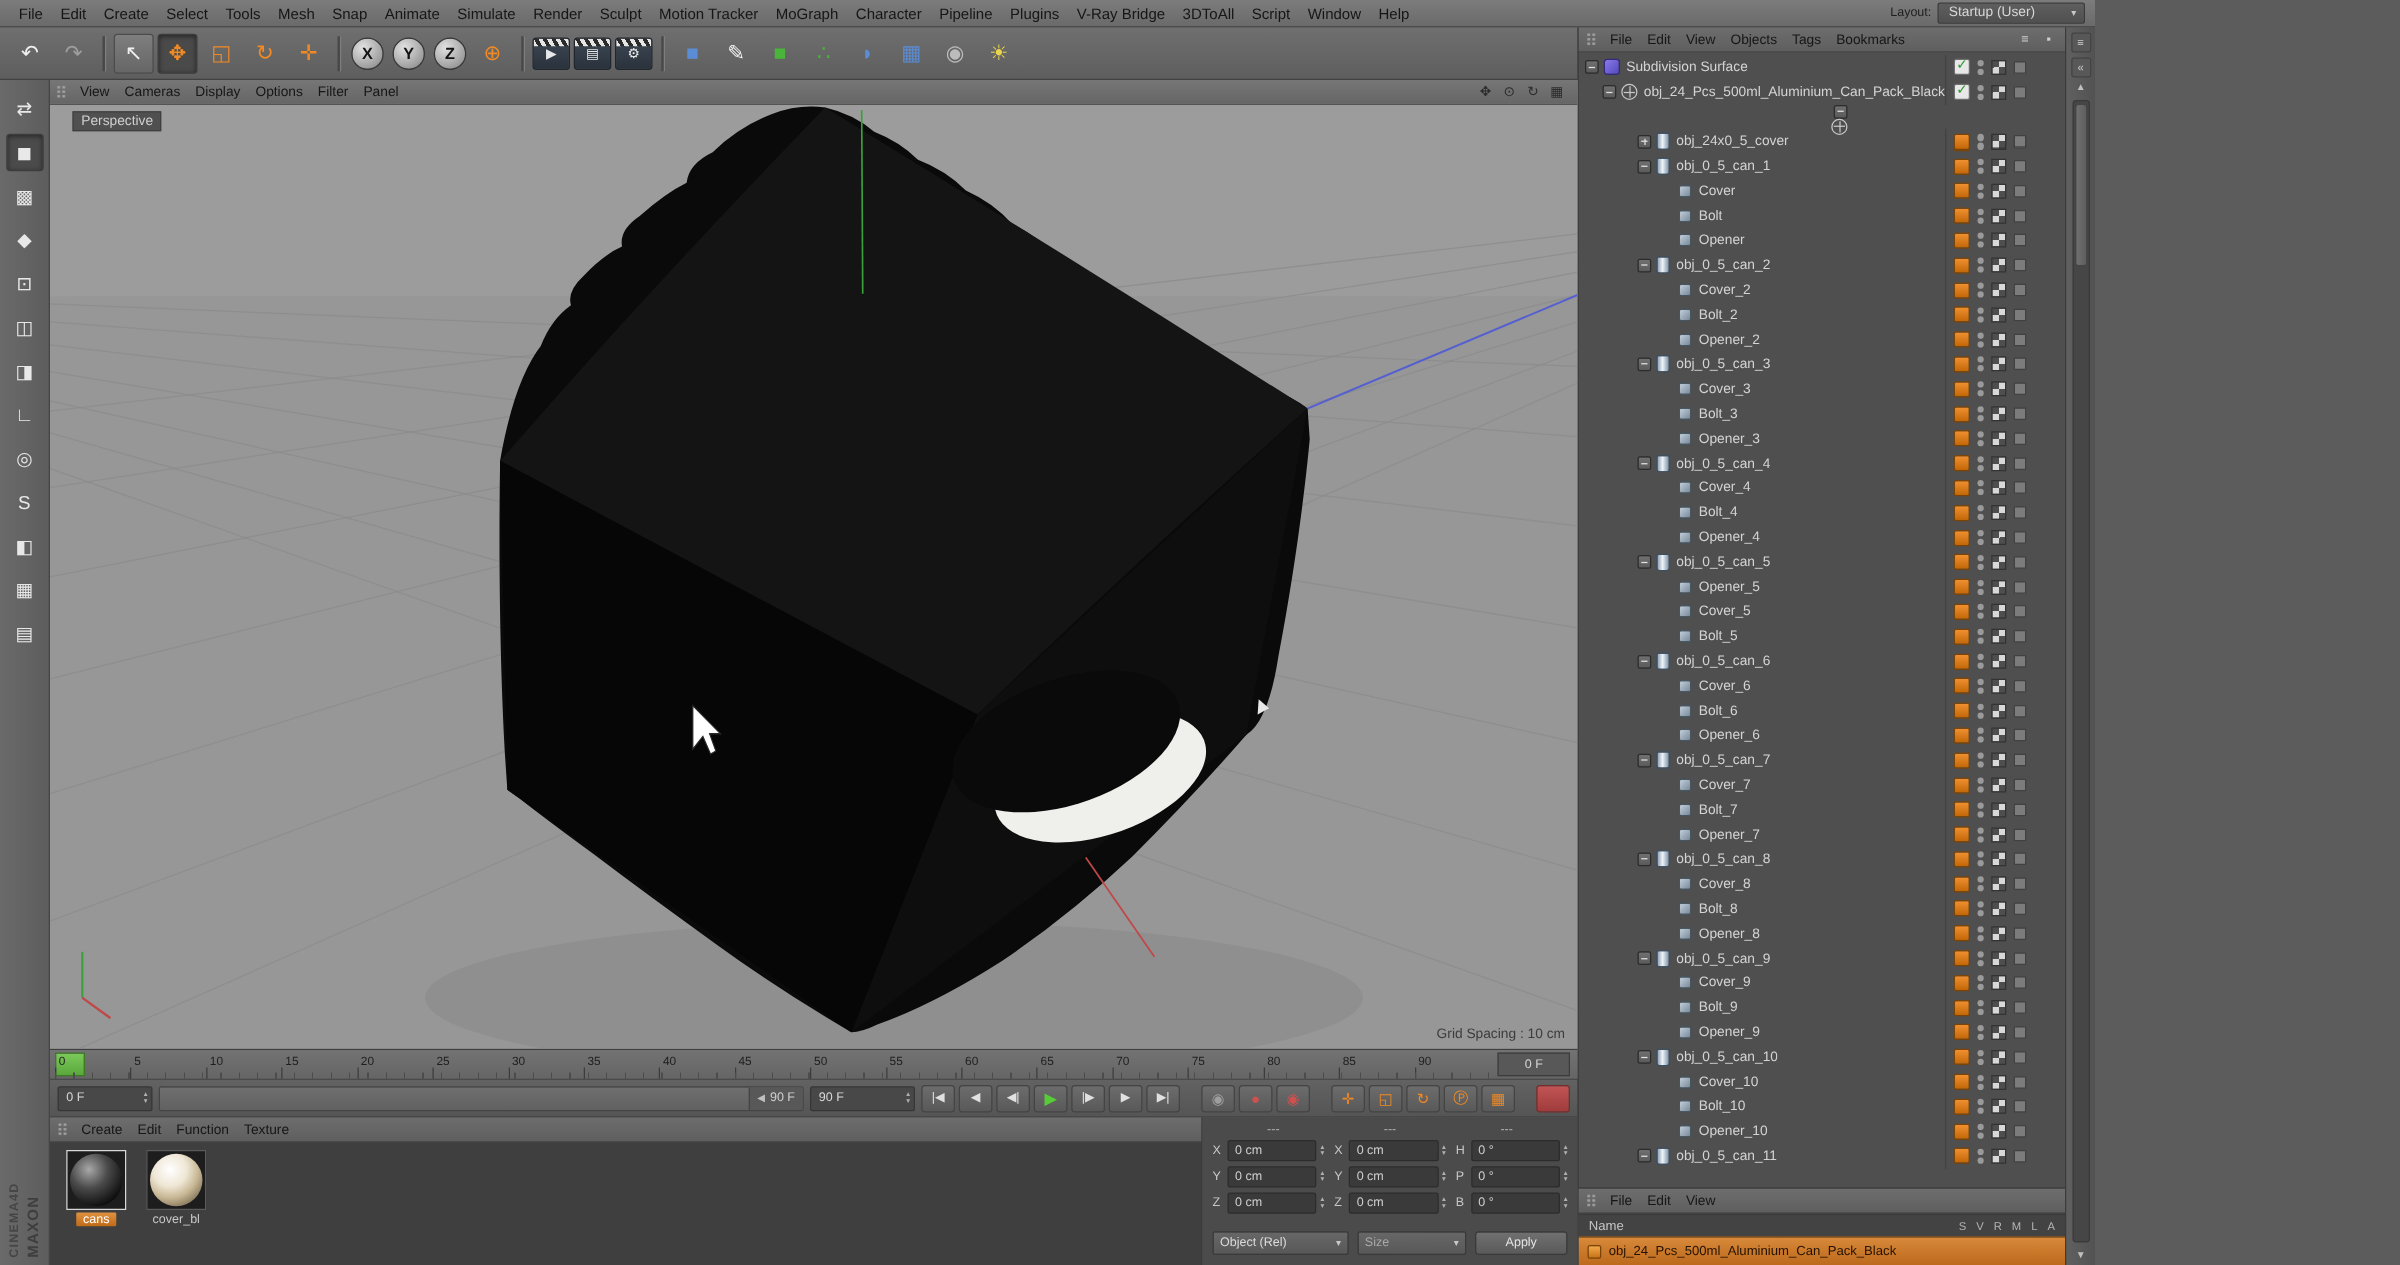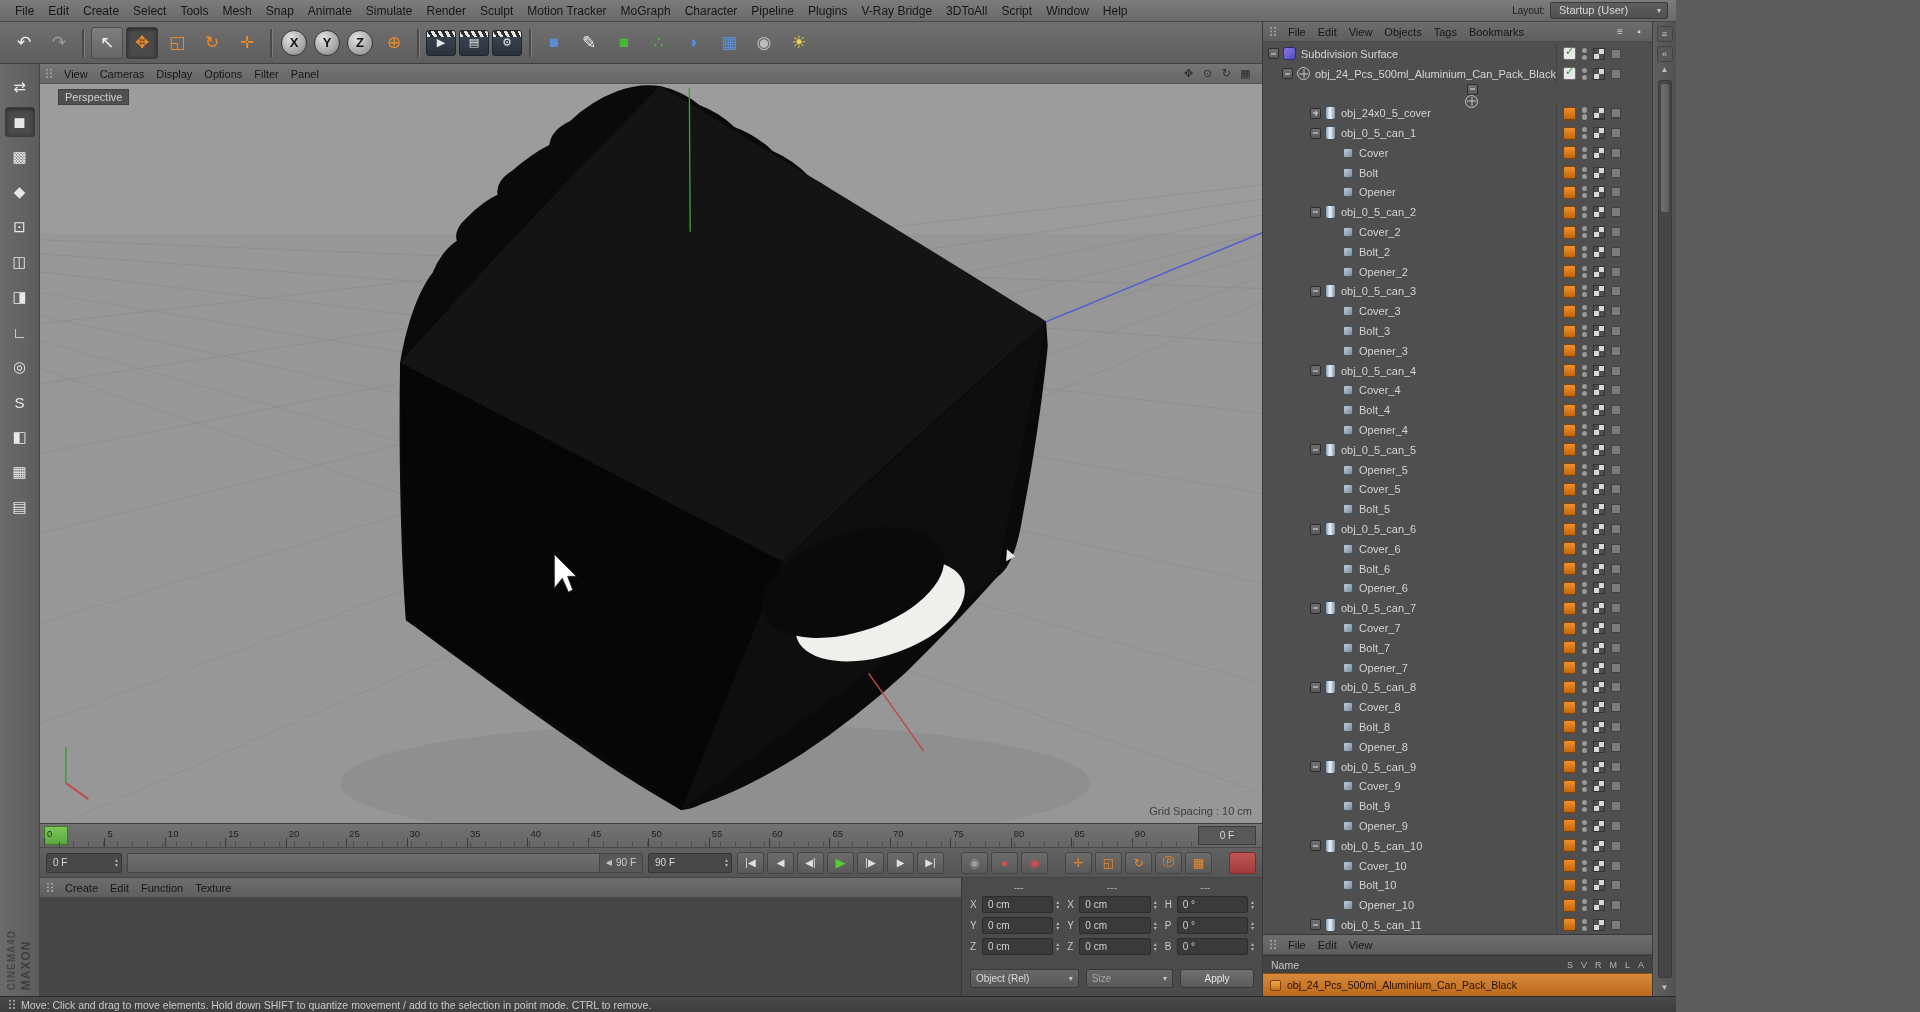--- a/index.html
+++ b/index.html
@@ -568,20 +568,36 @@
               <div class="panel-menu">
                 <span class="grip"></span>
                 <span class="vp-items">
 
                 <span class="mi">Create</span>
                     <span class="mi">Edit</span>
                     <span class="mi">Function</span>
                     <span class="mi">Texture</span>
                   </span>
               </div>
+              <div class="mat-list">
+
+                  <div class="mat-item mat-cans selected">
+                    <span class="mat-thumb">
+                      <span class="sphere"></span>
+                    </span>
+                    <span class="mat-name">cans</span>
+                  </div>
+
+                  <div class="mat-item mat-cover">
+                    <span class="mat-thumb">
+                      <span class="sphere"></span>
+                    </span>
+                    <span class="mat-name">cover_bl</span>
+                  </div>
+                </div>
             </div>
 
             <div class="coords">
               <div class="coords-head">
                 <span>---</span>
                 <span>---</span>
                 <span>---</span>
               </div>
               <div class="coords-grid">
                 <span class="cfield">
@@ -1405,18 +1421,14 @@
       <span class="rs-icon">«</span>
       <span class="rs-arrow">▲</span>
       <div class="rs-scroll">
         <div class="rs-thumb"></div>
       </div>
       <span class="rs-arrow">▼</span>
     </div>
 
   </div>
 
-  <div class="statusbar">
-    <span class="grip"></span>
-    <span class="status-text">Move: Click and drag to move elements. Hold down SHIFT to quantize movement / add to the selection in point mode. CTRL to remove.</span>
-  </div>
 
 </div>
 
 </body></html>

